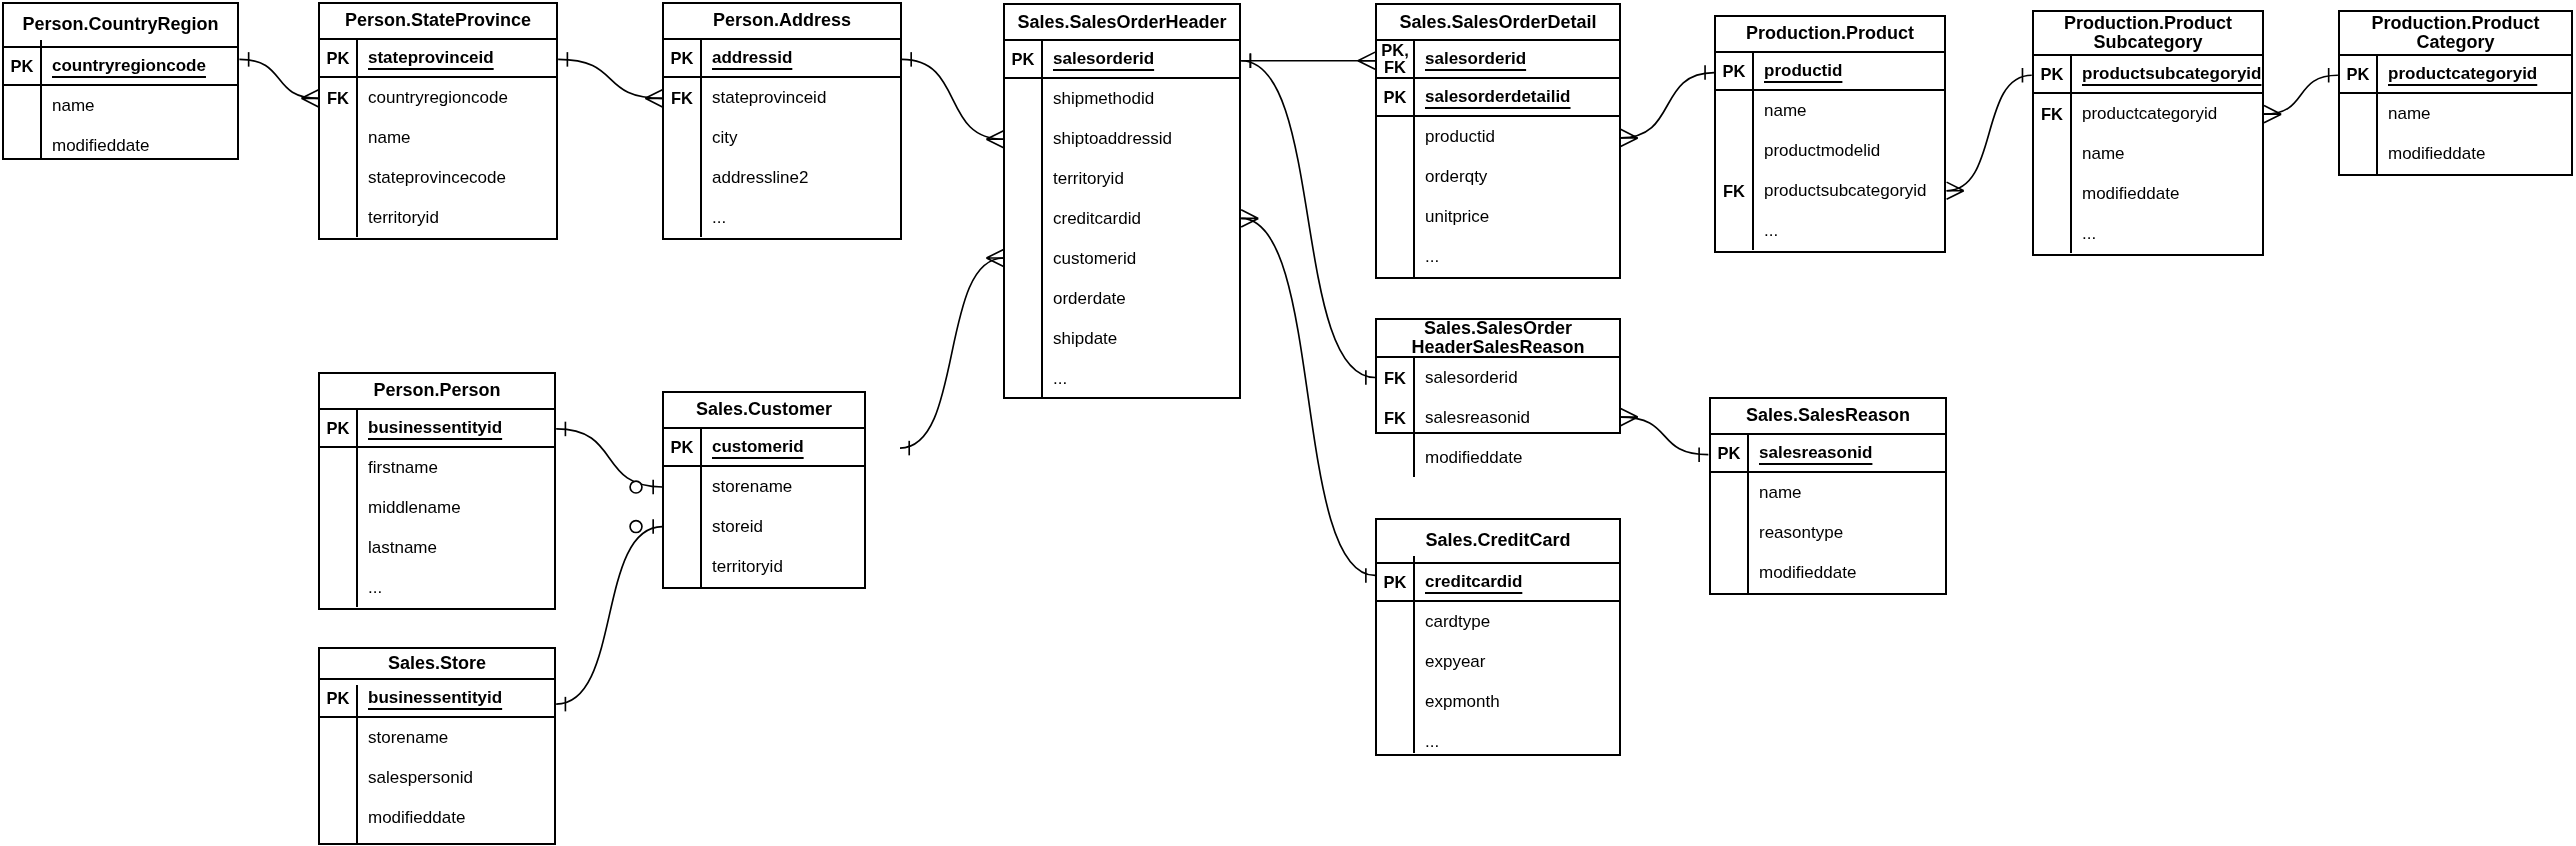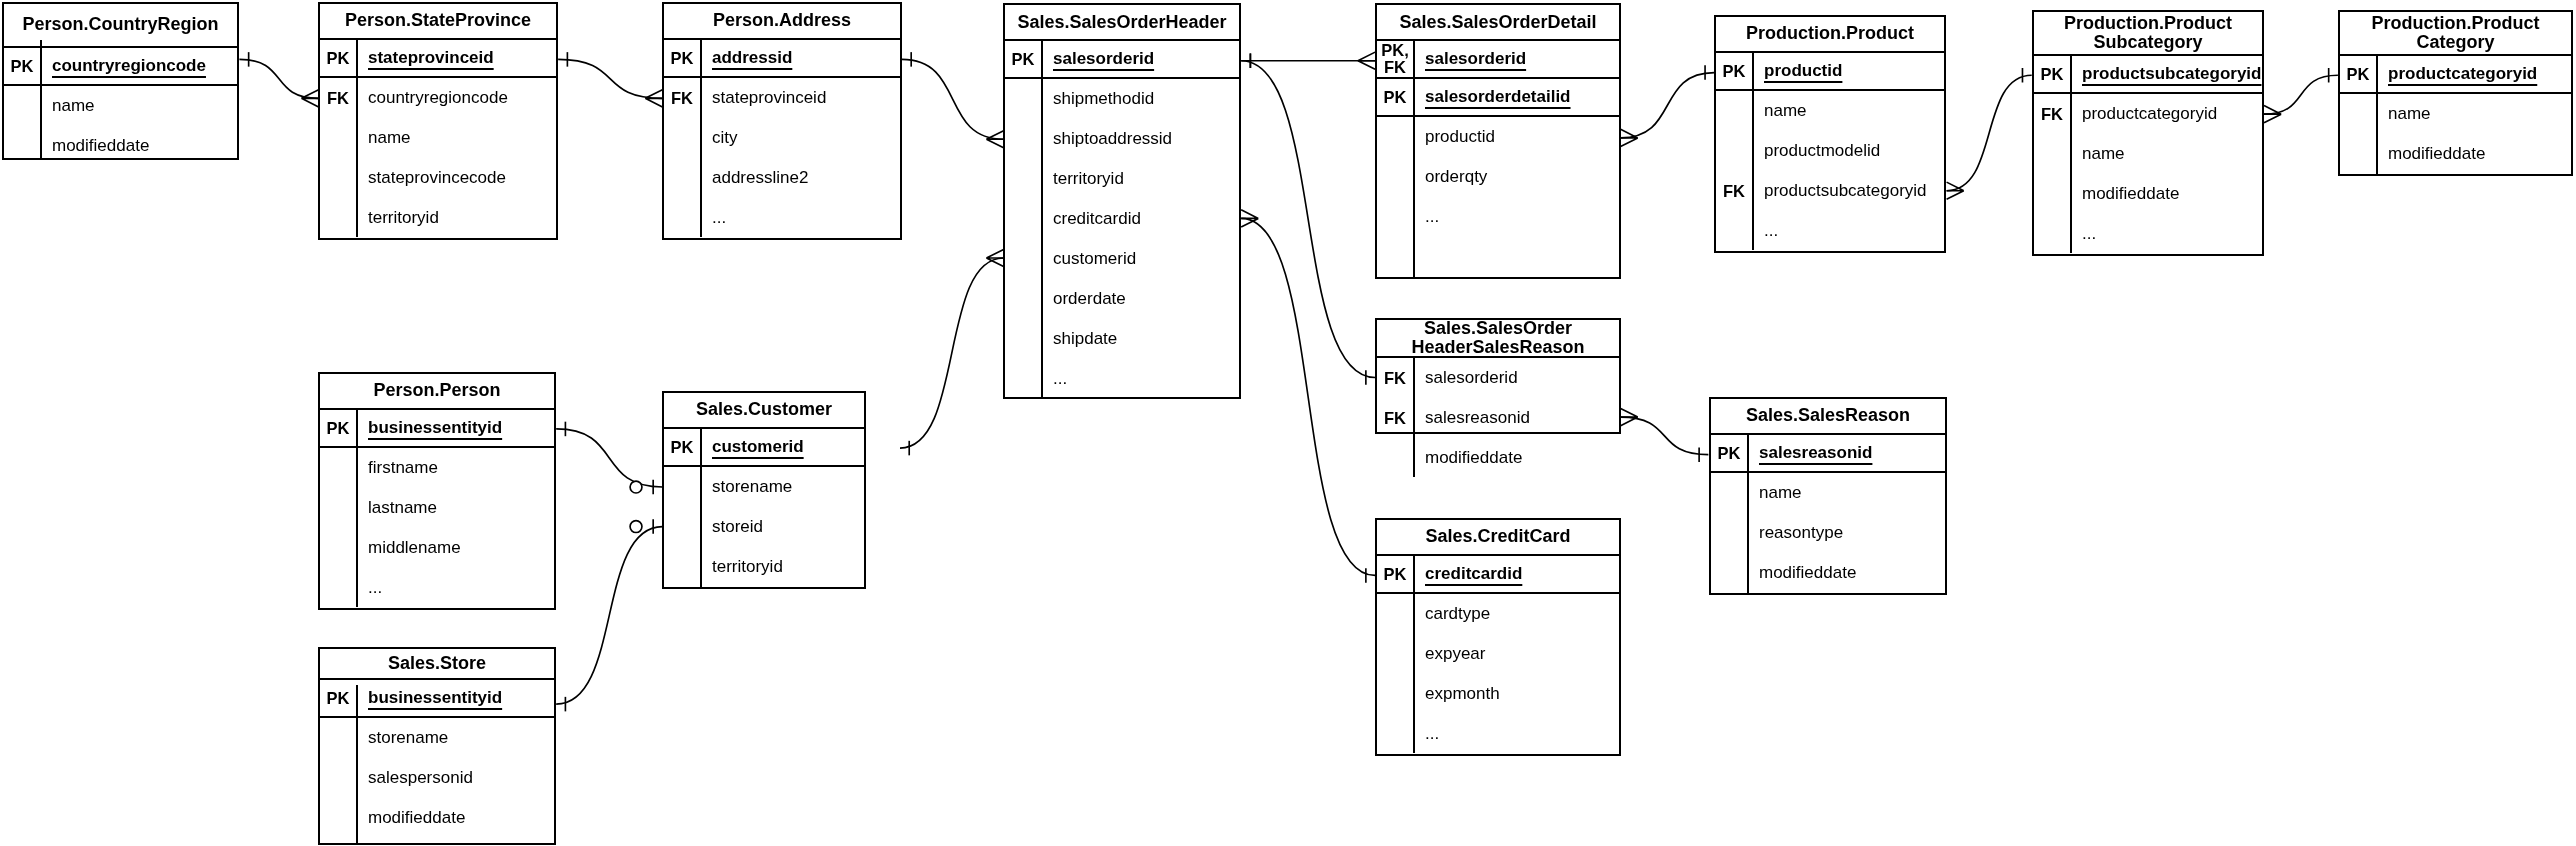--- a/index.html
+++ b/index.html
@@ -165,20 +165,23 @@
           </div>
           <div class="er-label pk">salesorderdetailid</div>
         </div>
         <div class="er-row body-row">
           <div class="er-label">productid</div>
         </div>
         <div class="er-row body-row">
           <div class="er-label">orderqty</div>
         </div>
         <div class="er-row body-row">
+          <div class="er-label">unitprice</div>
+        </div>
+        <div class="er-row body-row">
           <div class="er-label">...</div>
         </div>
       </div>
       <div class="er-table" style="left: 1714px; top: 15px; width: 232px; height: 238px;">
         <div class="er-title" style="height: 36px;">
           <div>Production.Product</div>
         </div>
         <div class="er-keydivider" style="top: 36px; height: 197px;"></div>
         <div class="er-row key-row">
           <div class="er-key">
@@ -257,24 +260,24 @@
         <div class="er-row key-row">
           <div class="er-key">
             <div>PK</div>
           </div>
           <div class="er-label pk">businessentityid</div>
         </div>
         <div class="er-row body-row">
           <div class="er-label">firstname</div>
         </div>
         <div class="er-row body-row">
+          <div class="er-label">middlename</div>
+        </div>
+        <div class="er-row body-row">
           <div class="er-label">lastname</div>
-        </div>
-        <div class="er-row body-row">
-          <div class="er-label">middlename</div>
         </div>
         <div class="er-row body-row">
           <div class="er-label">...</div>
         </div>
       </div>
       <div class="er-table" style="left: 662px; top: 391px; width: 204px; height: 198px;">
         <div class="er-title" style="height: 36px;">
           <div>Sales.Customer</div>
         </div>
         <div class="er-keydivider" style="top: 36px; height: 158px;"></div>
@@ -352,21 +355,21 @@
           <div class="er-label">name</div>
         </div>
         <div class="er-row body-row">
           <div class="er-label">reasontype</div>
         </div>
         <div class="er-row body-row">
           <div class="er-label">modifieddate</div>
         </div>
       </div>
       <div class="er-table" style="left: 1375px; top: 518px; width: 246px; height: 238px;">
-        <div class="er-title" style="height: 36px;">
+        <div class="er-title" style="height: 44px;">
           <div>Sales.CreditCard</div>
         </div>
         <div class="er-keydivider" style="top: 36px; height: 197px;"></div>
         <div class="er-row key-row">
           <div class="er-key">
             <div>PK</div>
           </div>
           <div class="er-label pk">creditcardid</div>
         </div>
         <div class="er-row body-row">

